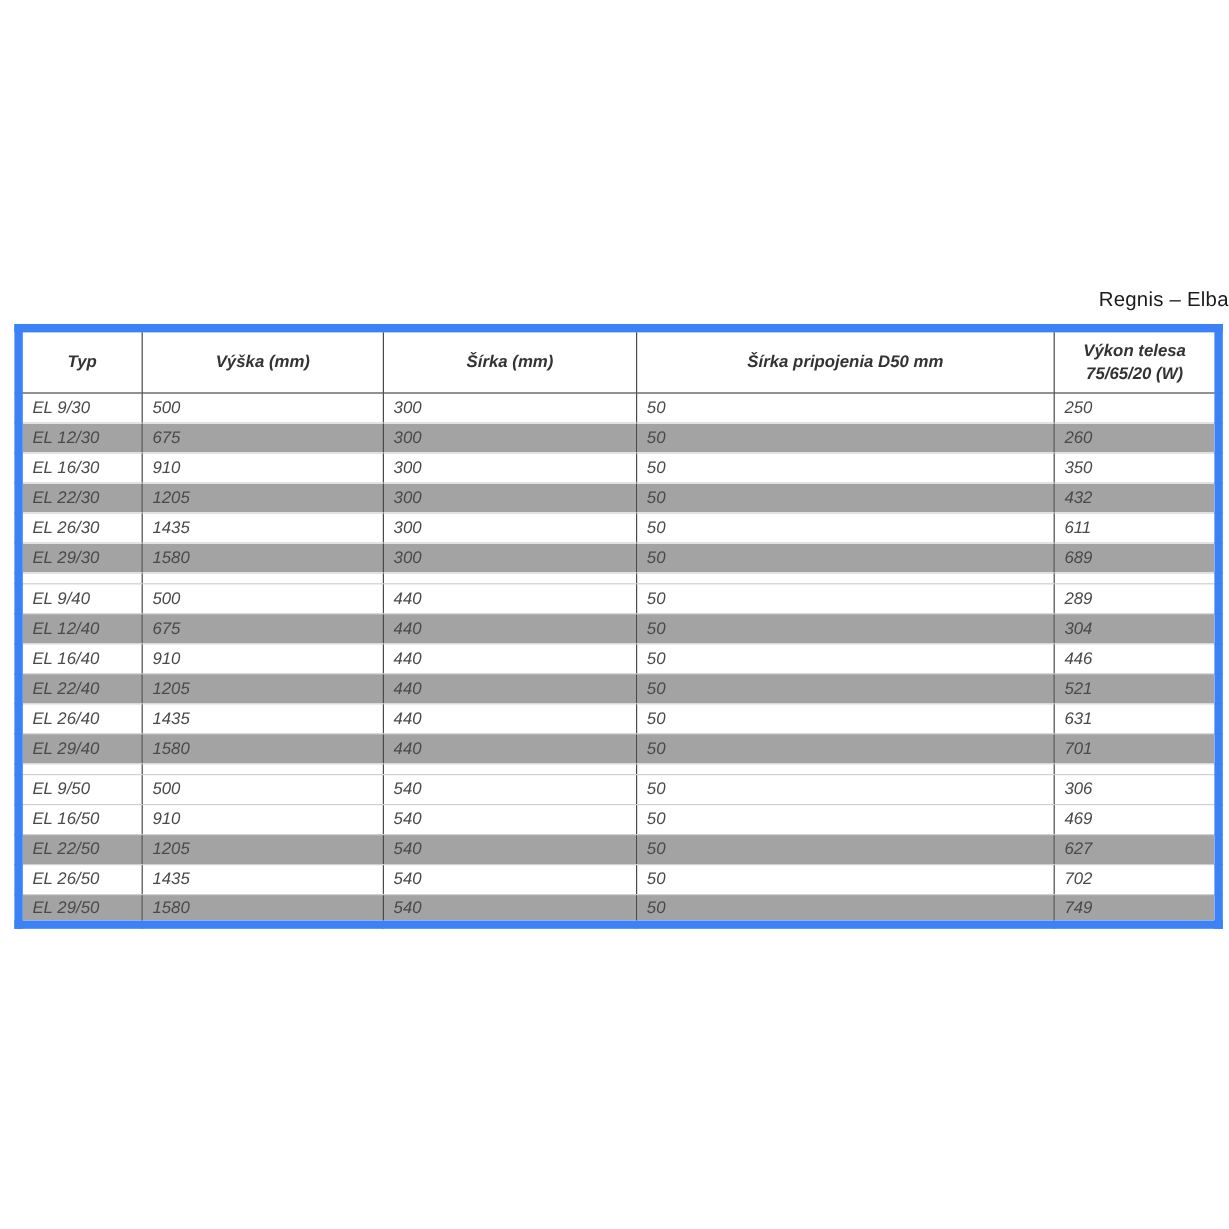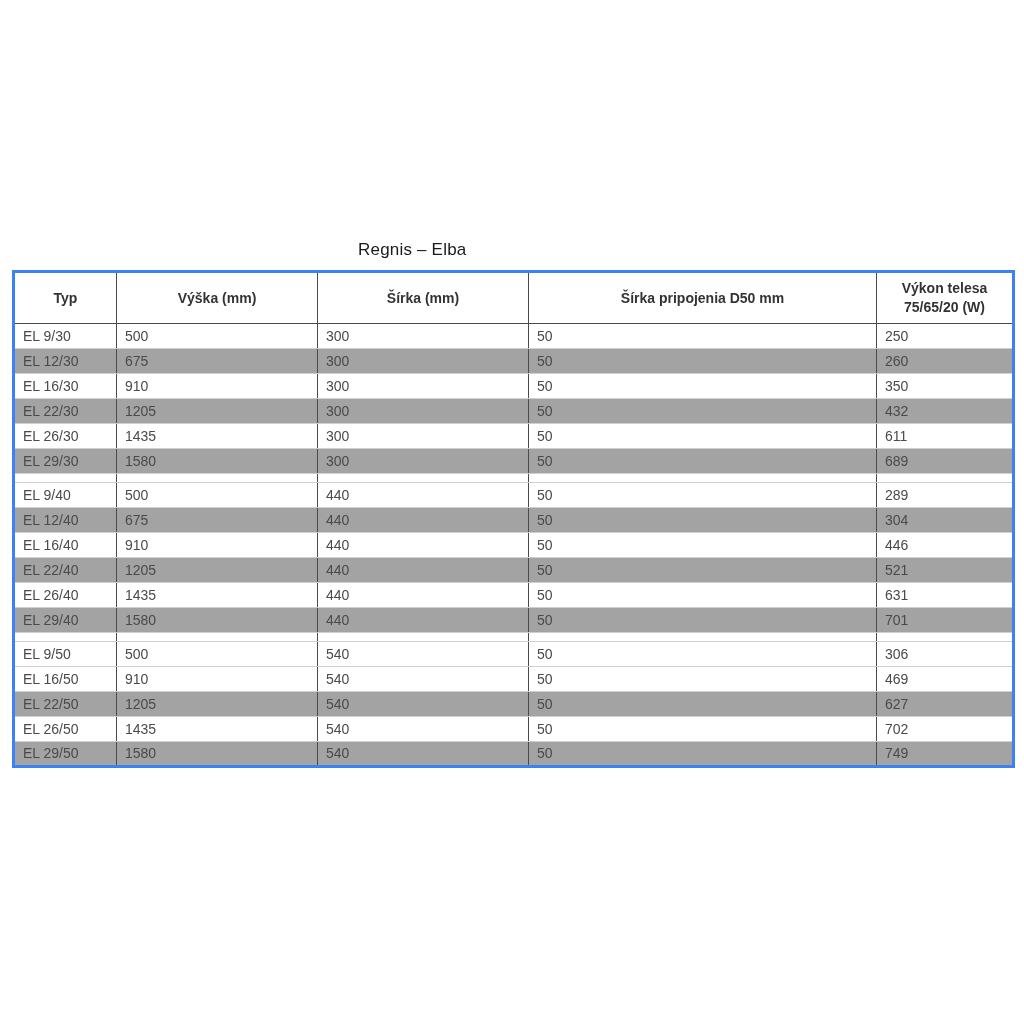--- a/index.html
+++ b/index.html
@@ -14,27 +14,29 @@
     width: 1024px;
     height: 1024px;
     background: #ffffff;
     overflow: hidden;
   }
   .doc-title {
     padding: 240px 0 10px 358px;
     font-size: 17px;
     color: #1b1b1b;
     letter-spacing: 0.2px;
+    text-align: right;
   }
   table.spec-table {
     border-collapse: collapse;
     table-layout: fixed;
     width: 1000px;
     margin-left: 12px;
-    border: 3px solid #3b82f6;
+    border: 7px solid #3b82f6;
+    font-style: italic;
   }
   .spec-table th {
     border: 1px solid #4a4a4a;
     font-size: 14px;
     font-weight: bold;
     color: #333333;
     text-align: center;
     vertical-align: middle;
     height: 52px;
     padding: 6px 10px;

